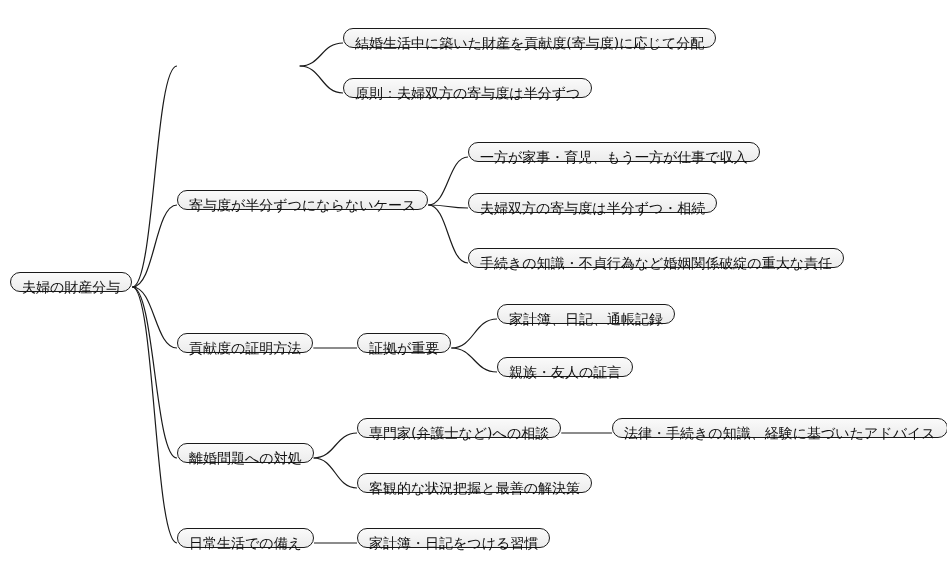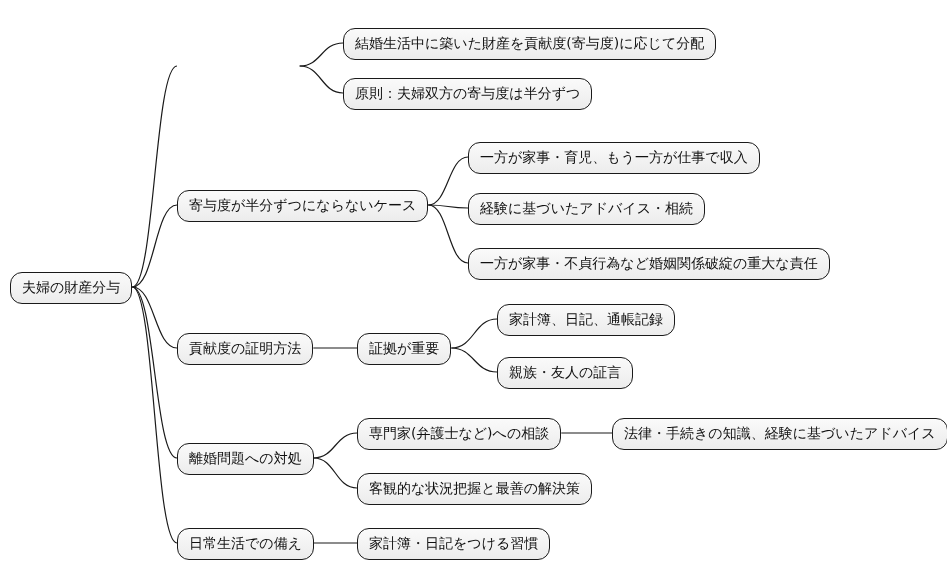--- a/index.html
+++ b/index.html
@@ -18,21 +18,21 @@
   #edges {
     position: absolute;
     left: 0;
     top: 0;
     width: 947px;
     height: 583px;
   }
   .node {
     position: absolute;
     box-sizing: border-box;
-    height: 32px;
+    height: 20px;
     line-height: 18px;
     padding: 5px 11px;
     font-size: 14px;
     color: #111111;
     white-space: nowrap;
     background: linear-gradient(#fafafa, #ececec);
     border: 1px solid #1a1a1a;
     border-radius: 12px;
     text-align: center;
   }
@@ -61,22 +61,22 @@
       <path d="M 313.984375 543 C 335.4921875 543, 335.4921875 543, 357 543" fill="none" stroke="#1a1a1a" stroke-width="1.2"></path>
     </svg>
 
   <div class="node" style="left:10px; top:272px">夫婦の財産分与</div>
 
   <div class="node" style="left:343px; top:28px">結婚生活中に築いた財産を貢献度(寄与度)に応じて分配</div>
   <div class="node" style="left:343px; top:78px">原則：夫婦双方の寄与度は半分ずつ</div>
 
   <div class="node" style="left:177px; top:190px">寄与度が半分ずつにならないケース</div>
   <div class="node" style="left:468px; top:142px">一方が家事・育児、もう一方が仕事で収入</div>
-  <div class="node" style="left:468px; top:193px">経験に基づいたアドバイス・相続</div>
-  <div class="node" style="left:468px; top:248px">一方が家事・不貞行為など婚姻関係破綻の重大な責任</div>
+  <div class="node" style="left:468px; top:193px">夫婦双方の寄与度は半分ずつ・相続</div>
+  <div class="node" style="left:468px; top:248px">手続きの知識・不貞行為など婚姻関係破綻の重大な責任</div>
 
   <div class="node" style="left:177px; top:333px">貢献度の証明方法</div>
   <div class="node" style="left:497px; top:304px">家計簿、日記、通帳記録</div>
   <div class="node" style="left:357px; top:333px">証拠が重要</div>
   <div class="node" style="left:497px; top:357px">親族・友人の証言</div>
 
   <div class="node" style="left:177px; top:443px">離婚問題への対処</div>
   <div class="node" style="left:357px; top:418px">専門家(弁護士など)への相談</div>
   <div class="node" style="left:612px; top:418px">法律・手続きの知識、経験に基づいたアドバイス</div>
   <div class="node" style="left:177px; top:528px">日常生活での備え</div>

